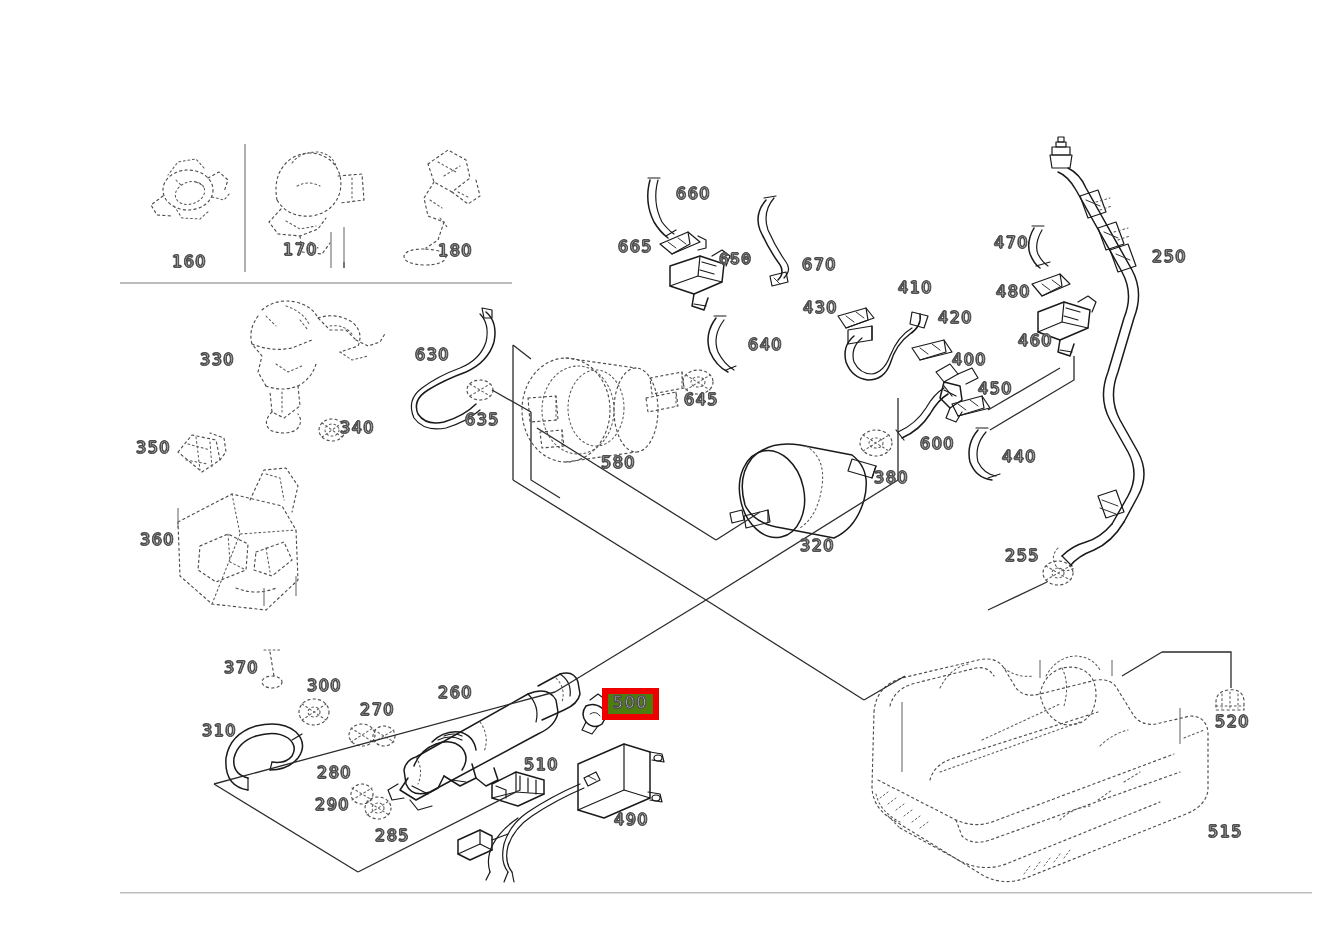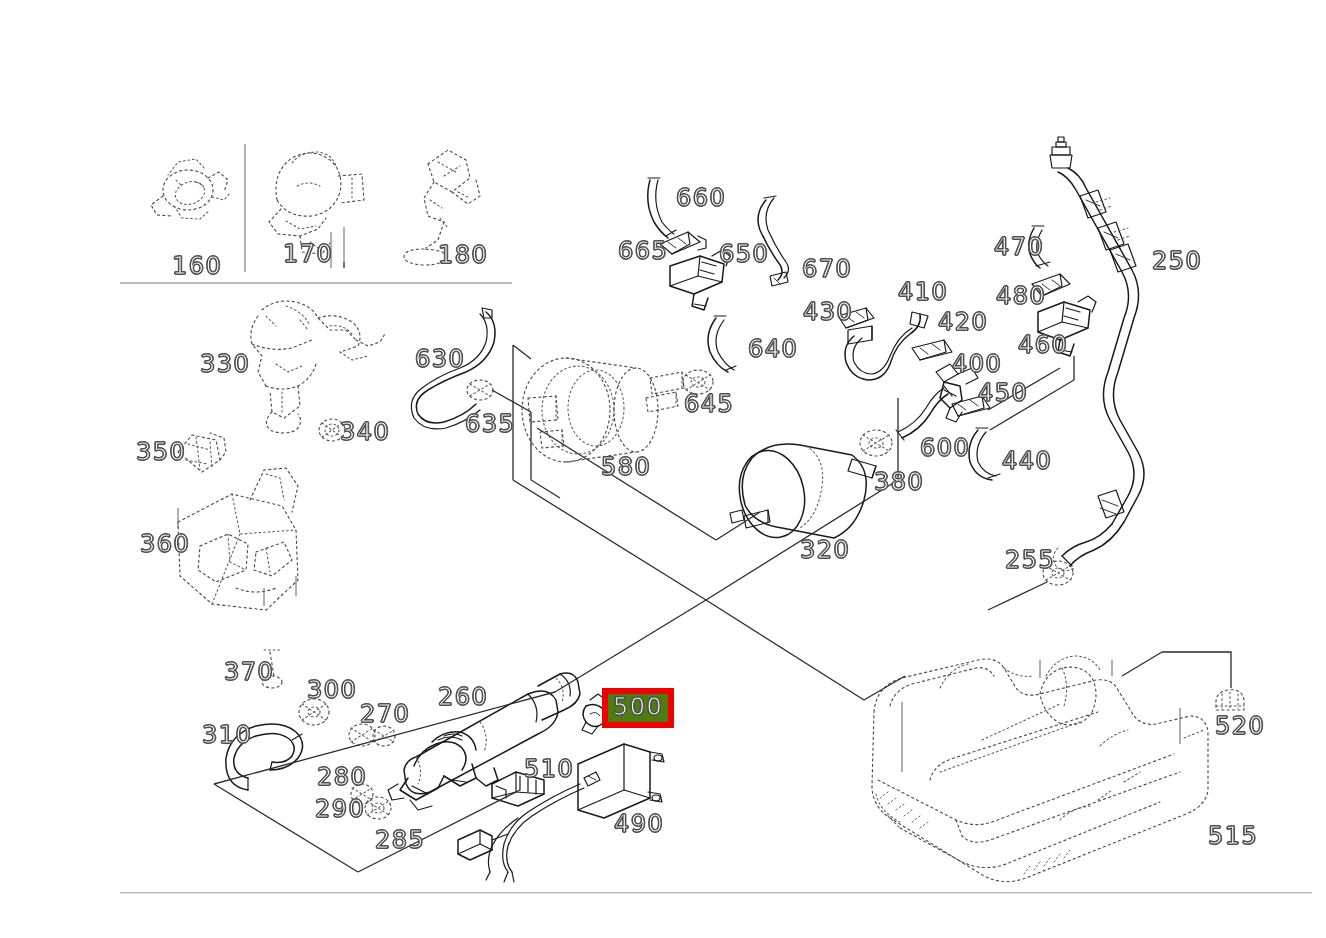--- a/index.html
+++ b/index.html
@@ -22,21 +22,21 @@
     position: absolute;
     left: 0;
     top: 0;
     width: 1326px;
     height: 938px;
   }
   
   .callout {
     position: absolute;
     font-family: "DejaVu Sans", sans-serif;
-    font-size: 24px;
+    font-size: 16px;
     font-weight: 400;
     letter-spacing: 1.5px;
     line-height: 1;
     color: #ffffff;
     -webkit-text-stroke: 1.1px #4a4a4a;
     text-shadow:
       -1px 0 #555, 1px 0 #555, 0 -1px #555, 0 1px #555;
     white-space: nowrap;
     user-select: none;
   }
@@ -513,21 +513,21 @@
     </g>
 
   </svg>
 
   <div class="callout" style="left:172px; top:254px;">160</div>
   <div class="callout" style="left:283px; top:242px;">170</div>
   <div class="callout" style="left:438px; top:243px;">180</div>
 
   <div class="callout" style="left:676px; top:186px;">660</div>
   <div class="callout" style="left:618px; top:239px;">665</div>
-  <div class="callout" style="left:719px; top:242px;">650</div>
+  <div class="callout" style="left:719px; top:252px;font-family:Liberation Mono, monospace;">650</div>
   <div class="callout" style="left:802px; top:257px;">670</div>
   <div class="callout" style="left:748px; top:337px;">640</div>
   <div class="callout" style="left:684px; top:392px;">645</div>
   <div class="callout" style="left:415px; top:347px;">630</div>
   <div class="callout" style="left:465px; top:412px;">635</div>
   <div class="callout" style="left:601px; top:455px;">580</div>
   <div class="callout" style="left:800px; top:538px;">320</div>
   <div class="callout" style="left:874px; top:470px;">380</div>
   <div class="callout" style="left:920px; top:436px;">600</div>
   <div class="callout" style="left:803px; top:300px;">430</div>

